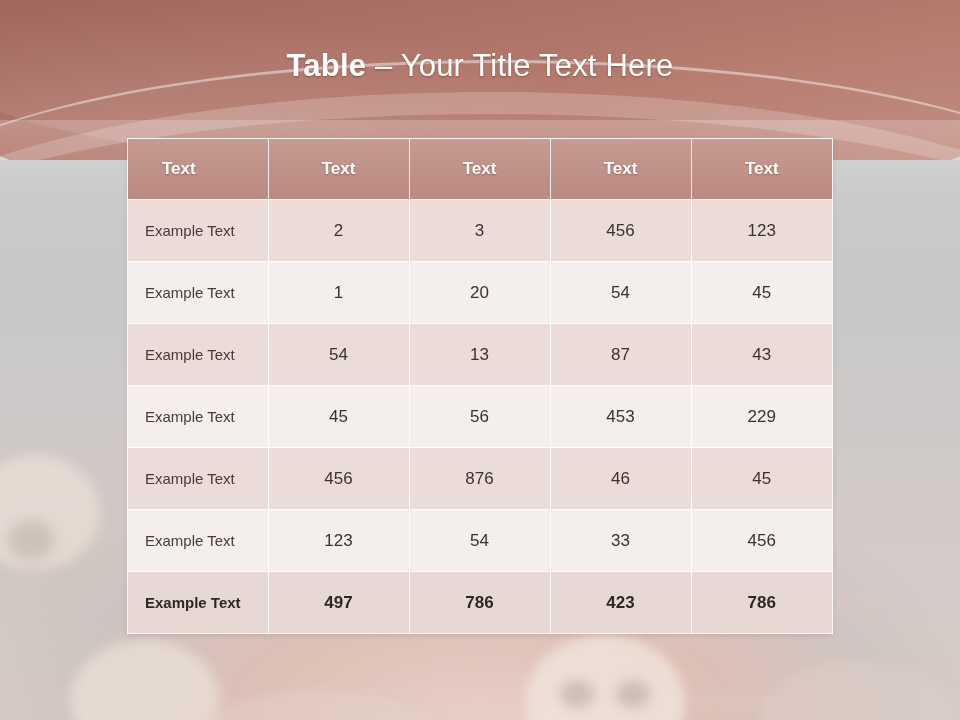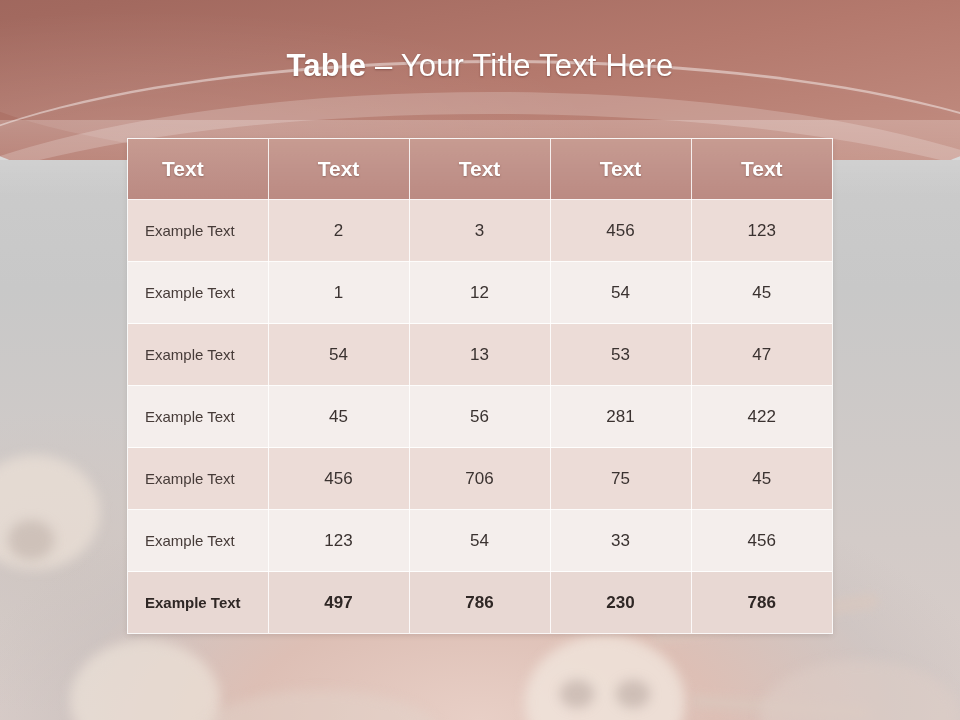--- a/index.html
+++ b/index.html
@@ -137,21 +137,21 @@
   col.c0 { width: 140px; }
   col.c1 { width: 141px; }
   col.c2 { width: 141px; }
   col.c3 { width: 141px; }
   col.c4 { width: 141px; }
 
   thead th {
     height: 58px;
     background: linear-gradient(180deg, #c79b91 0%, #c0928a 50%, #bb8a82 100%);
     color: #ffffff;
-    font-size: 21px;
+    font-size: 17px;
     font-weight: bold;
     text-align: center;
     text-shadow: 0 1px 2px rgba(110,70,62,0.55);
     border-right: 1px solid rgba(255,255,255,0.85);
     border-bottom: 1px solid rgba(255,255,255,0.9);
   }
   thead th:first-child { text-align: left; padding-left: 34px; }
   thead th:last-child { border-right: none; }
 
   tbody td {
@@ -233,56 +233,56 @@
         <tr class="odd">
           <td>Example Text</td>
           <td>2</td>
           <td>3</td>
           <td>456</td>
           <td>123</td>
         </tr>
         <tr class="even">
           <td>Example Text</td>
           <td>1</td>
-          <td>12</td>
+          <td>20</td>
           <td>54</td>
           <td>45</td>
         </tr>
         <tr class="odd">
           <td>Example Text</td>
           <td>54</td>
           <td>13</td>
-          <td>53</td>
-          <td>47</td>
+          <td>87</td>
+          <td>43</td>
         </tr>
         <tr class="even">
           <td>Example Text</td>
           <td>45</td>
           <td>56</td>
-          <td>281</td>
-          <td>422</td>
+          <td>453</td>
+          <td>229</td>
         </tr>
         <tr class="odd">
           <td>Example Text</td>
           <td>456</td>
-          <td>706</td>
-          <td>75</td>
+          <td>876</td>
+          <td>46</td>
           <td>45</td>
         </tr>
         <tr class="even">
           <td>Example Text</td>
           <td>123</td>
           <td>54</td>
           <td>33</td>
           <td>456</td>
         </tr>
         <tr class="total">
           <td>Example Text</td>
           <td>497</td>
           <td>786</td>
-          <td>230</td>
+          <td>423</td>
           <td>786</td>
         </tr>
       </tbody>
     </table>
   </div>
 
 </div>
 
 </body></html>

